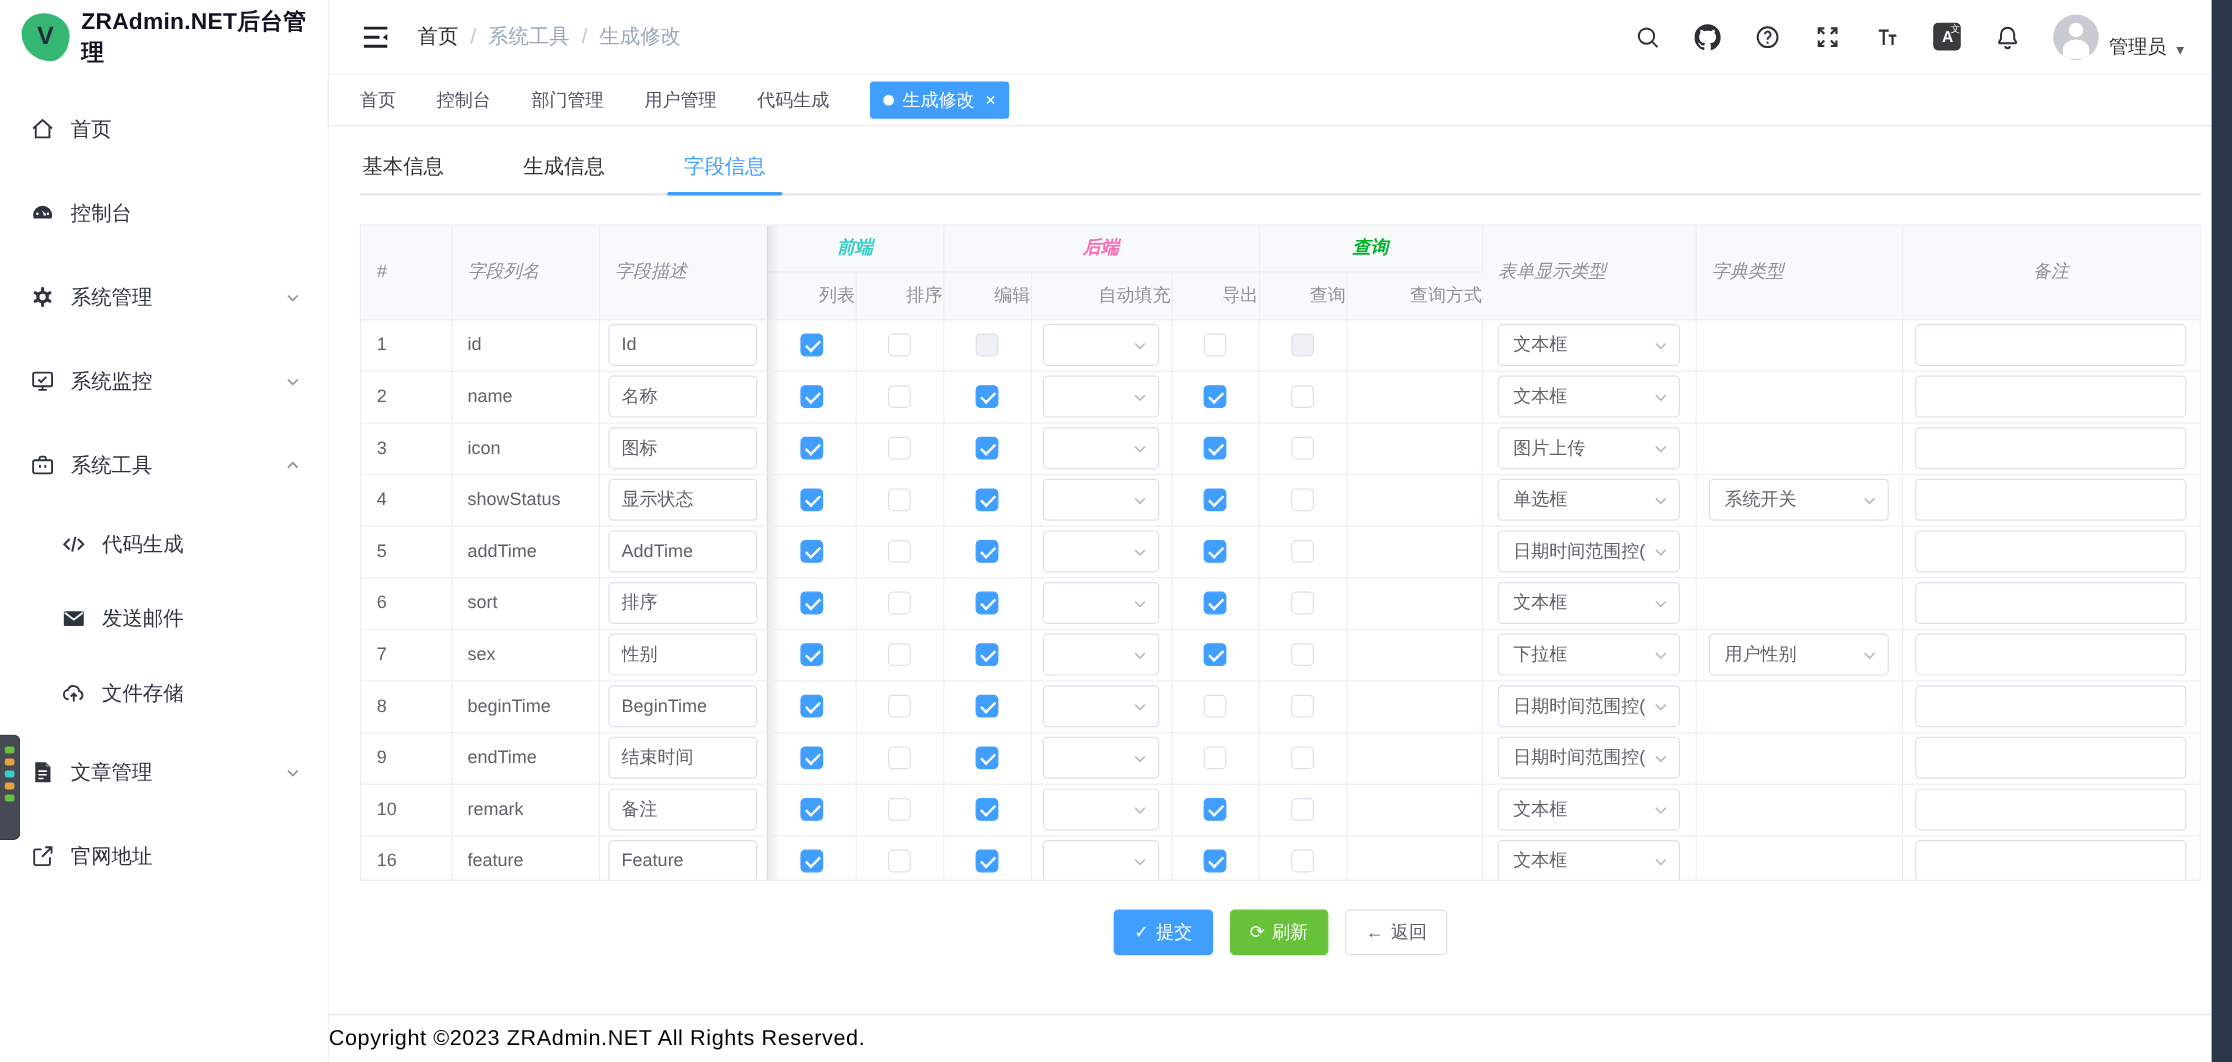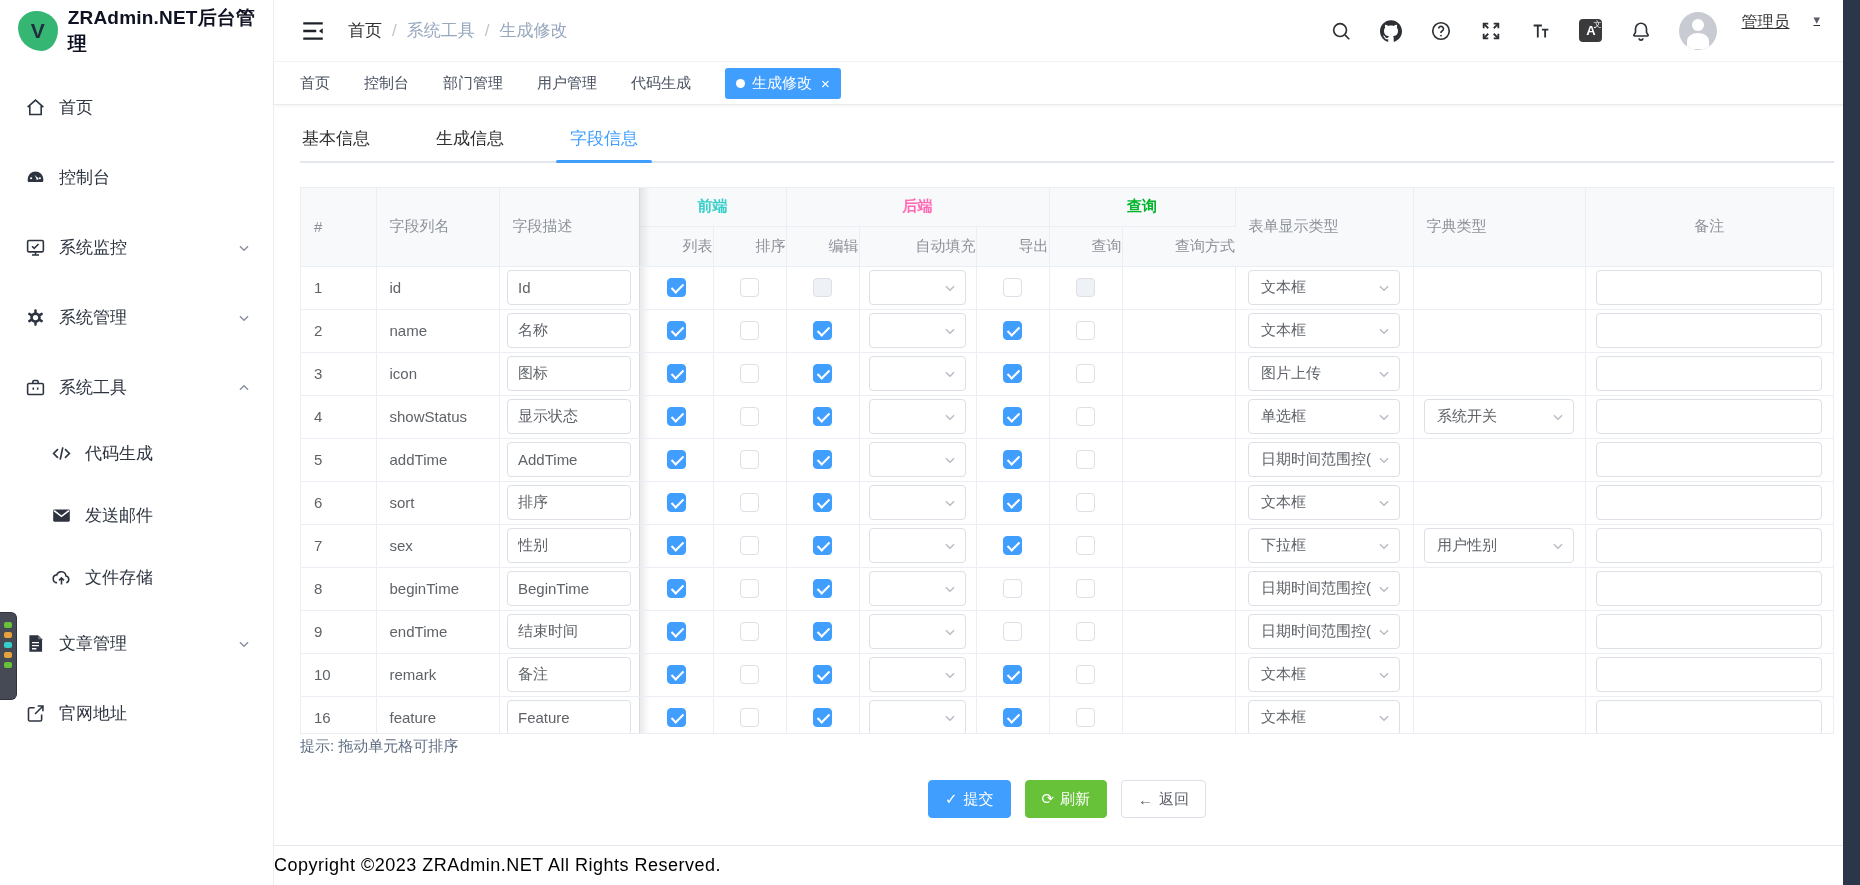--- a/index.html
+++ b/index.html
@@ -37,21 +37,21 @@
   .hamburger { width:26px; height:26px; cursor:pointer; margin-right:22px; display:flex; align-items:center; }
   .breadcrumb { display:flex; align-items:center; font-size:17px; gap:10px; }
   .bc-first { color:#303133; }
   .bc-sep { color:#c0c4cc; }
   .bc-rest { color:#97a8be; }
   .nav-right { margin-left:auto; display:flex; align-items:center; gap:27px; }
   .nav-ico { width:23px; height:23px; display:flex; align-items:center; justify-content:center; cursor:pointer; color:#2c2f33; }
   .nav-ico svg { width:22px; height:22px; }
   .lang-badge { width:23px; height:23px; background:#3a3a3c; border-radius:4px; color:#fff; font-size:13px; display:flex; align-items:center; justify-content:center; position:relative; font-weight:bold; }
   .lang-badge .zh { position:absolute; right:1px; top:0px; font-size:8px; font-weight:normal; }
-  .user-box { display:flex; align-items:flex-start; gap:24px; cursor:pointer;text-decoration:underline; }
+  .user-box { display:flex; align-items:flex-end; gap:8px; cursor:pointer; }
   .avatar { width:38px; height:38px; border-radius:50%; background:#c8ccd2; position:relative; overflow:hidden; }
   .avatar::before { content:''; position:absolute; left:50%; top:7px; transform:translateX(-50%); width:12px; height:12px; border-radius:50%; background:#fff; }
   .avatar::after { content:''; position:absolute; left:50%; top:21px; transform:translateX(-50%); width:22px; height:16px; border-radius:50% 50% 0 0; background:#fff; }
   .user-name { font-size:16px; color:#303133; }
   .user-caret { color:#5a5e66; font-size:13px; }
 
   
   .tagbar { height:43px; display:flex; align-items:center; gap:34px; padding:0 26px; border-bottom:1px solid #ececee; box-shadow:0 1px 3px rgba(0,21,41,.06); position:relative; z-index:2; }
   .tag { font-size:15px; color:#495060; cursor:pointer; white-space:nowrap; }
   .tag-active { display:flex; align-items:center; gap:7px; background:#409eff; color:#fff; font-size:15px; height:31px; padding:0 11px; border-radius:3px; cursor:pointer; }
@@ -64,21 +64,21 @@
   .tab { font-size:17px; color:#303133; font-weight:500; cursor:pointer; position:relative; padding:6px 2px 0 2px; }
   .tab.active { color:#409eff; }
   .tab.active::after { content:''; position:absolute; left:-12px; right:-12px; bottom:-2px; height:3px; background:#409eff; border-radius:2px; }
 
   
   .tbl-wrap { margin-top:24px; border:1px solid #ebeef5; height:547px; overflow:hidden; }
   table { border-collapse:collapse; width:1532px; table-layout:fixed; }
   th, td { border-right:1px solid #ebeef5; border-bottom:1px solid #ebeef5; font-weight:normal; }
   th:last-child, td:last-child { border-right:none; }
   thead th { background:#f8f9fb; color:#8d9199; font-size:15px; }
-  thead tr.group-row th { height:38px; }
+  thead tr.group-row th { height:38px;font-style:italic; }
   thead tr.sub-row th { height:40px; text-align:right; }
   th.al { text-align:left; padding-left:13px; }
   th.ac { text-align:center; }
   .g-front { text-align:center; font-weight:700; color:#36cfc9; }
   .g-back { text-align:center; font-weight:700; color:#ff69b4; }
   .g-query { text-align:center; font-weight:700; color:#00b42a; }
   tbody tr { height:43px; }
   tbody td { color:#5f6368; font-size:15px; }
   .td-num, .td-col { padding-left:13px; }
   .td-c { text-align:center; }
@@ -141,45 +141,45 @@
         <span class="mi">
             <svg viewBox="0 0 24 24" fill="#2d3440">
               <path d="M12 5a9 9 0 0 0-9 9 9 9 0 0 0 .6 3.2h16.8A9 9 0 0 0 21 14a9 9 0 0 0-9-9zm-5 9a1.2 1.2 0 1 1 0-2.4A1.2 1.2 0 0 1 7 14zm5.9-1.2-1.8-3.6 3 2.8a1.3 1.3 0 1 1-1.2.8zM17 14a1.2 1.2 0 1 1 0-2.4 1.2 1.2 0 0 1 0 2.4z"></path>
             </svg>
           </span>
         <span>控制台</span>
       </div>
 
       <div class="side-item">
         <span class="mi">
-            <svg viewBox="0 0 24 24" fill="none" stroke="#2d3440" stroke-width="1.8">
-              <rect x="3" y="4" width="18" height="13" rx="1.5"></rect>
-              <path d="M8 10.5l2.5 2.5 5-5"></path>
-              <path d="M12 17v3M8 20.5h8"></path>
-            </svg>
-          </span>
-        <span>系统监控</span>
-        <span class="chev"><svg viewBox="0 0 24 24" fill="none" stroke="currentColor" stroke-width="2.4">
-              <path d="M5 9l7 7 7-7"></path>
-            </svg></span>
-      </div>
-
-      <div class="side-item">
-        <span class="mi">
             <svg viewBox="0 0 24 24">
               <g fill="#2d3440">
                 <rect x="10.6" y="2.5" width="2.8" height="19" rx="1.2"></rect>
                 <rect x="10.6" y="2.5" width="2.8" height="19" rx="1.2" transform="rotate(60 12 12)"></rect>
                 <rect x="10.6" y="2.5" width="2.8" height="19" rx="1.2" transform="rotate(120 12 12)"></rect>
                 <circle cx="12" cy="12" r="6" fill="#2d3440"></circle>
                 <circle cx="12" cy="12" r="3" fill="#fff"></circle>
               </g>
             </svg>
           </span>
         <span>系统管理</span>
+        <span class="chev"><svg viewBox="0 0 24 24" fill="none" stroke="currentColor" stroke-width="2.4">
+              <path d="M5 9l7 7 7-7"></path>
+            </svg></span>
+      </div>
+
+      <div class="side-item">
+        <span class="mi">
+            <svg viewBox="0 0 24 24" fill="none" stroke="#2d3440" stroke-width="1.8">
+              <rect x="3" y="4" width="18" height="13" rx="1.5"></rect>
+              <path d="M8 10.5l2.5 2.5 5-5"></path>
+              <path d="M12 17v3M8 20.5h8"></path>
+            </svg>
+          </span>
+        <span>系统监控</span>
         <span class="chev"><svg viewBox="0 0 24 24" fill="none" stroke="currentColor" stroke-width="2.4">
               <path d="M5 9l7 7 7-7"></path>
             </svg></span>
       </div>
 
       <div class="side-item">
         <span class="mi">
             <svg viewBox="0 0 24 24" fill="none" stroke="#2d3440" stroke-width="1.8">
               <rect x="3" y="7.5" width="18" height="12.5" rx="1.5"></rect>
               <path d="M9 7.5V5.5a1.5 1.5 0 0 1 1.5-1.5h3A1.5 1.5 0 0 1 15 5.5v2"></path>
@@ -807,21 +807,20 @@
     </td>
     <td class="td-c td-dict"></td>
     <td class="td-c">
                   <input class="ipt ipt-remark" style="">
                 </td>
   </tr>
 </tbody>
         </table>
       </div>
 
-      <div class="hint">提示: 拖动单元格可排序</div>
 
       <div class="btn-row">
         <button class="btn btn-primary">
           <span>✓</span>
             <span>提交</span>
         </button>
         <button class="btn btn-success">
           <span>⟳</span>
             <span>刷新</span>
         </button>

